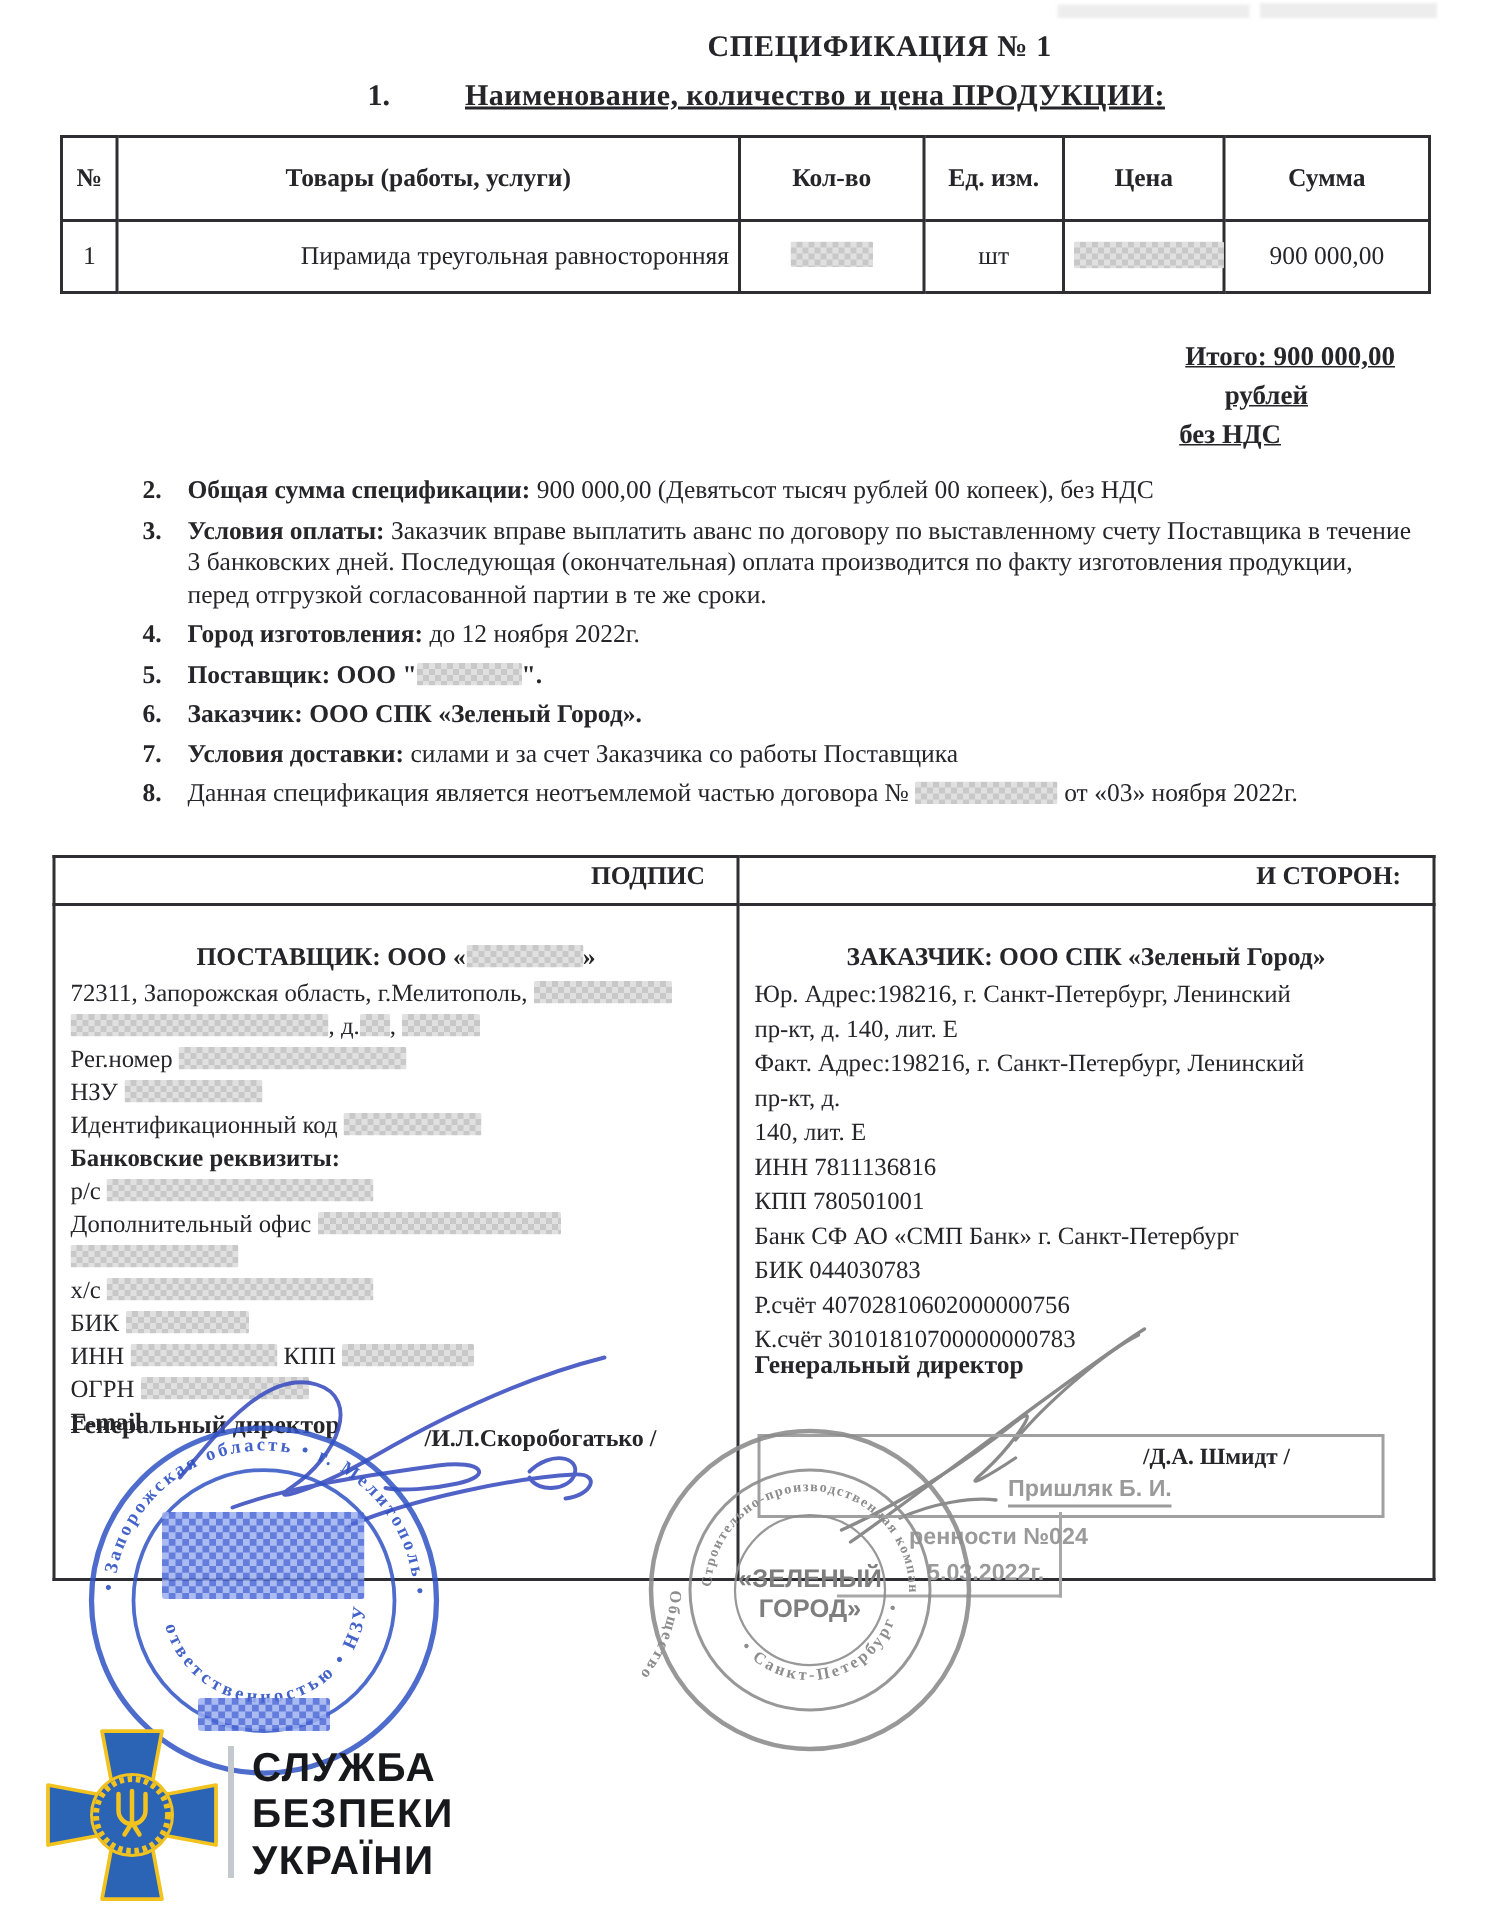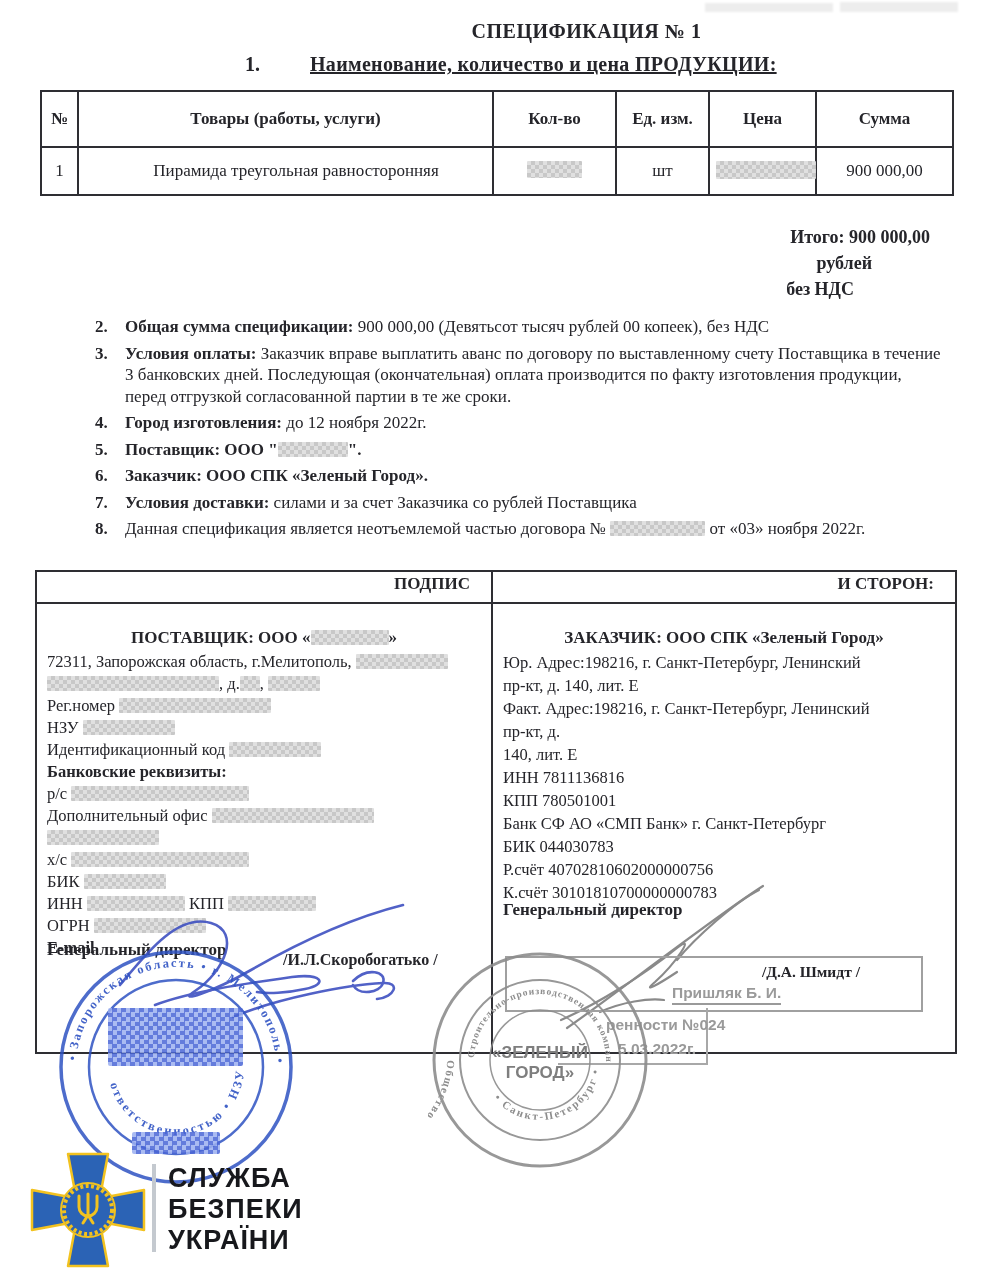--- a/index.html
+++ b/index.html
@@ -11,28 +11,28 @@
 
   .doc-title{margin:0;padding:20px 0 0 178px;text-align:center;font-size:20px;font-weight:bold;letter-spacing:.5px;}
   .sec1{margin:10px 0 0 245px;font-size:20px;}
   .sec1 .n{font-weight:bold;}
   .sec1 .h{font-weight:bold;text-decoration:underline;margin-left:50px;letter-spacing:.3px;}
 
   table.prod{border-collapse:collapse;margin:14px 0 0 40px;width:912px;table-layout:fixed;}
   table.prod th,table.prod td{border:2px solid #2e2e33;font-size:17px;padding:3px 6px;text-align:center;vertical-align:middle;}
   table.prod th{font-weight:bold;height:48px;}
   table.prod td{height:40px;}
-  table.prod td.tl{text-align:center;padding-left:27px;}
+  table.prod td.tl{text-align:right;padding-left:27px;}
 
   .redact{display:inline-block;height:15px;vertical-align:-2px;border-radius:1px;opacity:.95;
           background:repeating-conic-gradient(#c6c6c6 0% 25%, #dfdfdf 0% 50%) 0 0 / 8px 8px;}
   .redact-blue{position:absolute;border-radius:2px;opacity:.85;
           background:repeating-conic-gradient(#4a66d6 0% 25%, #9cb0f0 0% 50%) 0 0 / 9px 9px;}
 
-  .total{margin:28px 65px 0 0;text-align:right;font-weight:bold;font-size:18px;line-height:26px;}
+  .total{margin:28px 65px 0 0;text-align:right;font-weight:bold;font-size:18px;line-height:26px;text-decoration:underline;}
   .total .t2{padding-right:58px;}
   .total .t3{padding-right:76px;}
 
   .items{margin:14px 50px 0 95px;font-size:17px;}
   .item{display:flex;margin-bottom:5px;line-height:21.5px;}
   .item .inum{width:30px;flex:0 0 30px;font-weight:bold;}
   .item .itext{flex:1;}
   .b{font-weight:bold;}
 
   table.sign{border-collapse:collapse;margin:30px 0 0 35px;width:920px;table-layout:fixed;}
@@ -125,21 +125,21 @@
       <div class="item">
         <span class="inum">5.</span>
         <span class="itext"><span class="b">Поставщик: ООО "</span><span class="redact" style="width: 70px;"></span><span class="b">".</span></span>
       </div>
       <div class="item">
         <span class="inum">6.</span>
         <span class="itext"><span class="b">Заказчик: ООО СПК «Зеленый Город».</span></span>
       </div>
       <div class="item">
         <span class="inum">7.</span>
-        <span class="itext"><span class="b">Условия доставки:</span><span> силами и за счет Заказчика со рублей Поставщика</span></span>
+        <span class="itext"><span class="b">Условия доставки:</span><span> силами и за счет Заказчика со работы Поставщика</span></span>
       </div>
       <div class="item">
         <span class="inum">8.</span>
         <span class="itext"><span>Данная спецификация является неотъемлемой частью договора № </span><span class="redact" style="width: 95px;"></span><span> от «03» ноября 2022г.</span></span>
       </div>
     </div>
 
   <table class="sign">
     <colgroup>
         <col style="width:456px">

